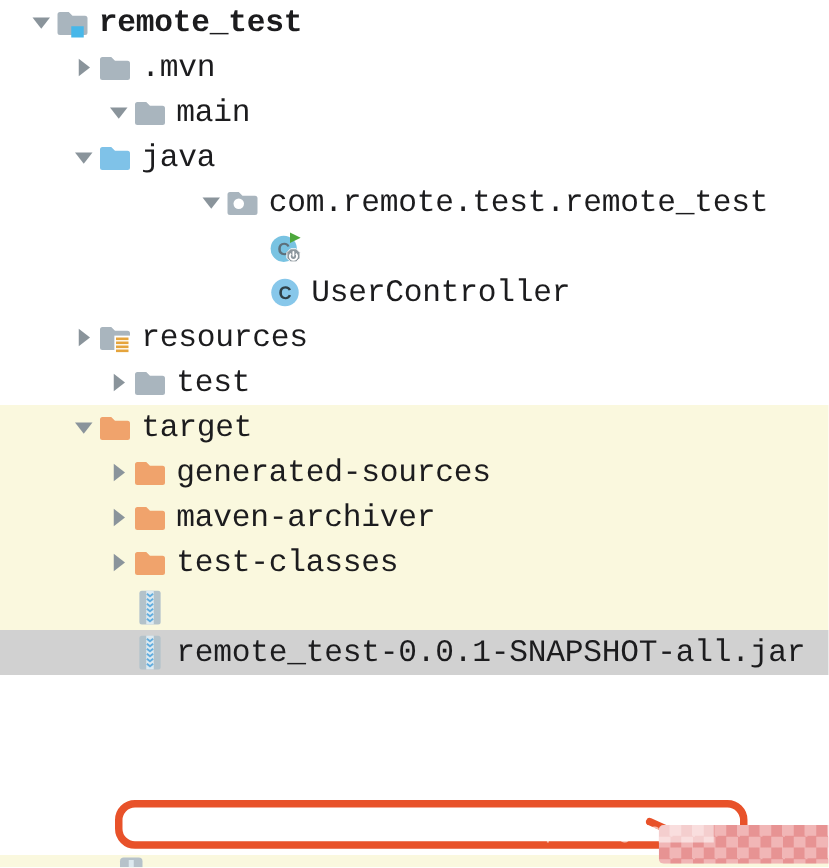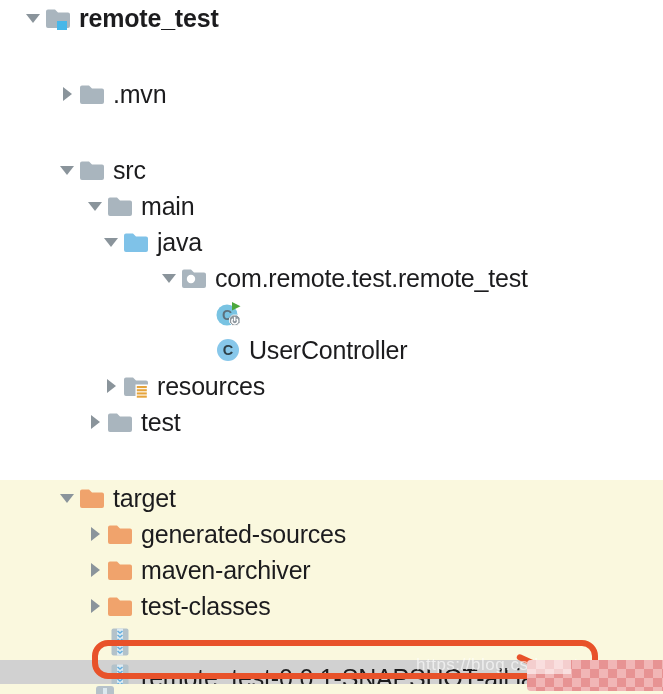--- a/index.html
+++ b/index.html
@@ -5,28 +5,28 @@
   html,body{margin:0;padding:0;background:#fff;}
   .screen{
     position:relative;width:663px;height:694px;overflow:hidden;
     background:#fff;font-family:"Liberation Sans",sans-serif;
     -webkit-font-smoothing:antialiased;
   }
   .tree{position:absolute;top:0;left:0;width:663px;}
   .row{display:flex;align-items:center;height:36px;width:663px;box-sizing:border-box;}
   .row.hl{background:#faf8de;text-align:right;}
   .row.sel{background:#d1d1d1;}
-  .lvl0{padding-left:22px;} .lvl1{padding-left:56px;margin-top:40px;} .lvl2{padding-left:84px;}
-  .lvl3{padding-left:100px;text-align:right;} .lvl4{padding-left:158px;} .lvl5{padding-left:192px;}
+  .lvl0{padding-left:22px;} .lvl1{padding-left:56px;} .lvl2{padding-left:84px;}
+  .lvl3{padding-left:56px;text-align:right;} .lvl4{padding-left:158px;} .lvl5{padding-left:192px;}
   .arrow{width:22px;flex:0 0 22px;display:flex;align-items:center;justify-content:center;}
   .arrow span{display:block;width:0;height:0;}
   .arr-exp span{border-left:7px solid transparent;border-right:7px solid transparent;border-top:9px solid #8a949b;}
   .arr-col span{border-top:7px solid transparent;border-bottom:7px solid transparent;border-left:9px solid #8a949b;}
   .icon{width:28px;flex:0 0 28px;display:flex;align-items:center;justify-content:center;margin-right:7px;}
-  .label{font-size:25px;color:#1c1c1e;white-space:nowrap;letter-spacing:-0.2px;}
+  .label{font-size:25px;color:#1c1c1e;white-space:nowrap;letter-spacing:-0.2px;font-family:Liberation Mono, monospace;}
   .b{font-weight:700;}
   .f-gray{fill:#a9b5be;} .f-orange{fill:#f0a36c;} .f-blue{fill:#7fc2e8;}
   .bottom-strip{position:absolute;left:0;top:684px;width:663px;height:10px;background:#faf8de;}
   .clipped-icon{position:absolute;left:96px;top:686px;width:18px;height:8px;background:#b6c2ca;border-radius:3px 3px 0 0;}
   .clipped-icon:after{content:"";position:absolute;left:7px;top:2px;width:4px;height:6px;background:#dde9ef;}
   .anno-rect{
     position:absolute;left:92px;top:640px;width:506px;height:39px;
     border:6px solid #e8522a;border-radius:16px;box-sizing:border-box;
   }
   .anno-tail{
@@ -71,31 +71,20 @@
           <span></span>
         </span>
       <span class="icon">
         <svg width="26" height="25" viewBox="0 0 26 25">
             <path class="f-gray" d="M1 5.5 Q1 3.5 3 3.5 H10 L13 6.5 H23 Q25 6.5 25 8.5 V20 Q25 22 23 22 H3 Q1 22 1 20 Z"></path>
           </svg>
       </span>
       <span class="label">.mvn</span>
     </div>
 
-    <div class="row lvl1">
-      <span class="arrow arr-exp">
-          <span></span>
-        </span>
-      <span class="icon">
-        <svg width="26" height="25" viewBox="0 0 26 25">
-            <path class="f-gray" d="M1 5.5 Q1 3.5 3 3.5 H10 L13 6.5 H23 Q25 6.5 25 8.5 V20 Q25 22 23 22 H3 Q1 22 1 20 Z"></path>
-          </svg>
-      </span>
-      <span class="label">src</span>
-    </div>
 
     <div class="row lvl2">
       <span class="arrow arr-exp">
           <span></span>
         </span>
       <span class="icon">
         <svg width="26" height="25" viewBox="0 0 26 25">
             <path class="f-gray" d="M1 5.5 Q1 3.5 3 3.5 H10 L13 6.5 H23 Q25 6.5 25 8.5 V20 Q25 22 23 22 H3 Q1 22 1 20 Z"></path>
           </svg>
       </span>

